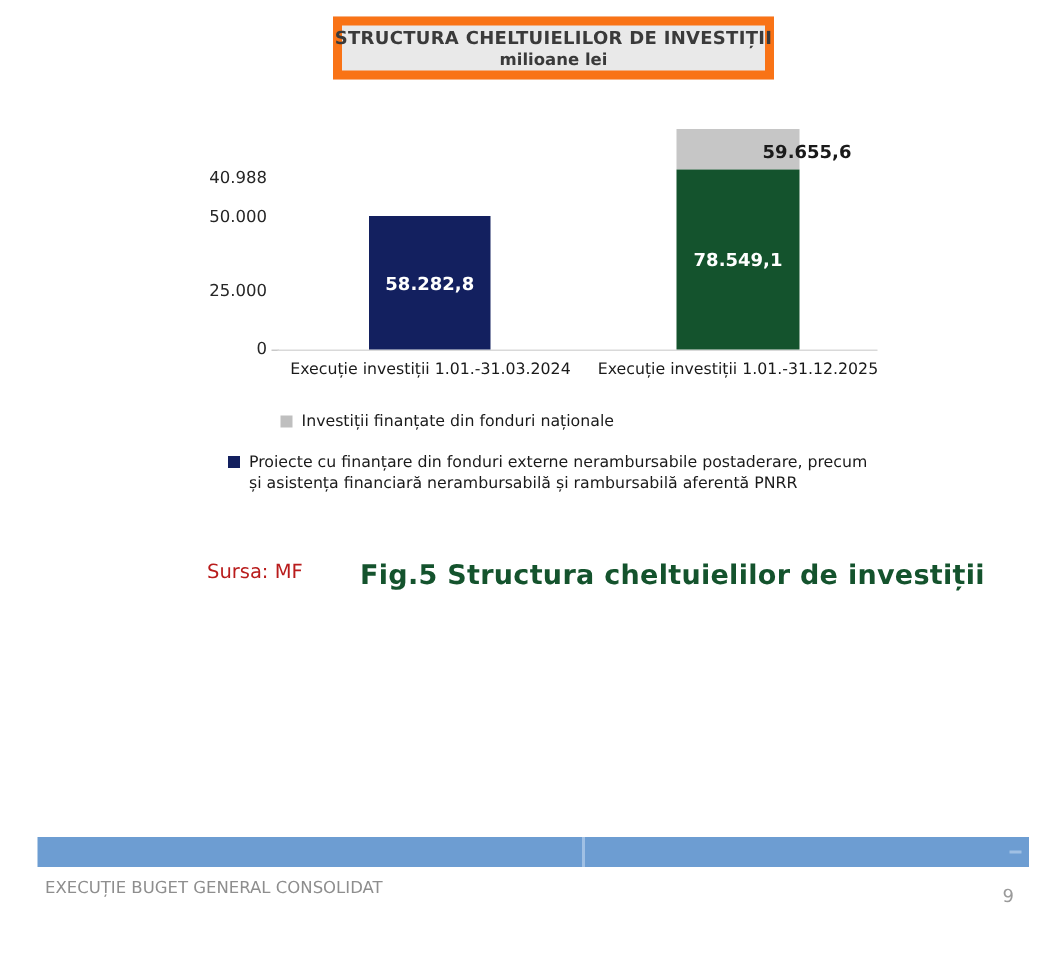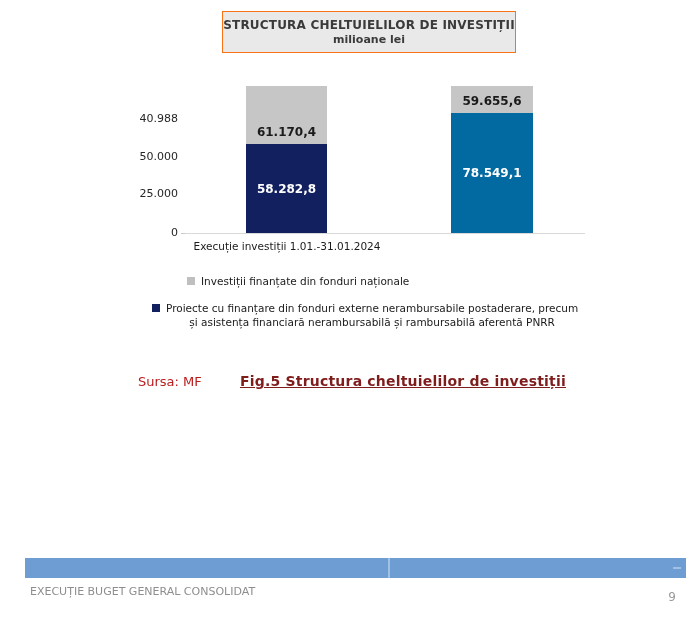--- a/index.html
+++ b/index.html
@@ -3,62 +3,62 @@
 <meta charset="utf-8">
 <style>
   html,body{margin:0;padding:0;background:#fff;}
   .page{
     position:relative;width:700px;height:635px;background:#ffffff;overflow:hidden;
     font-family:"DejaVu Sans","Liberation Sans",sans-serif;
   }
   
   .title-box{
     position:absolute;left:222px;top:11px;width:294px;height:42px;
-    background:#e9e9e9;border:1px solid #f97316;box-sizing:border-box;
+    background:#e9e9e9;border:6px solid #f97316;box-sizing:border-box;
     display:flex;flex-direction:column;align-items:center;justify-content:center;
   }
   .title-line1{font-size:12px;font-weight:bold;color:#3a3a3a;letter-spacing:0.2px;white-space:nowrap;}
   .title-line2{font-size:11px;font-weight:bold;color:#3a3a3a;margin-top:1px;}
   
   .ytick{
     position:absolute;left:128px;width:50px;height:13px;line-height:13px;
     text-align:right;font-size:11px;color:#262626;
   }
-  .ytick.t0{top:112px;}.ytick.t1{top:150px;}.ytick.t2{top:187px;}.ytick.t3{top:226px;}
+  .ytick.t0{top:112px;}.ytick.t1{top:138px;}.ytick.t2{top:187px;}.ytick.t3{top:226px;}
   .baseline{position:absolute;left:185px;top:233px;width:400px;height:1px;background:#d9d9d9;}
   .zero-tick{position:absolute;left:181px;top:233px;width:5px;height:1px;background:#c9c9c9;}
   .bar{
     position:absolute;top:86px;height:147px;
     display:flex;flex-direction:column;justify-content:flex-end;
   }
   .bar.b0{left:246px;width:81px;}
   .bar.b1{left:451px;width:82px;}
   .seg{position:relative;width:100%;}
   .seg .seg-label{
     position:absolute;left:0;width:100%;text-align:center;
     font-size:12px;font-weight:bold;white-space:nowrap;
   }
-  .seg.light .seg-label{bottom:5px;color:#1a1a1a;}
+  .seg.light .seg-label{bottom:5px;color:#1a1a1a;padding-left:46px;}
   .seg.dark{display:flex;align-items:center;justify-content:center;}
   .seg.dark .seg-label{position:static;color:#ffffff;}
   .cat-label{
     position:absolute;top:240px;width:240px;text-align:center;
     font-size:10.5px;color:#1a1a1a;white-space:nowrap;
   }
   .cat-label.c0{left:167px;}
   .cat-label.c1{left:372px;}
   
   .legend-row{position:absolute;left:152px;display:flex;align-items:flex-start;}
   .legend-row.l0{top:274px;margin-left:35px;}
-  .legend-row.l1{top:301px;text-align:center;}
+  .legend-row.l1{top:301px;}
   .legend-swatch{width:8px;height:8px;flex:0 0 8px;margin-top:3px;margin-right:6px;}
   .legend-label{font-size:10.5px;line-height:14px;color:#1a1a1a;white-space:pre-line;max-width:440px;}
   
   .caption-source{position:absolute;left:138px;top:374px;font-size:13px;color:#b91c1c;}
-  .caption-figure{position:absolute;left:240px;top:373px;font-size:14px;font-weight:bold;color:#7f1d1d;letter-spacing:0.2px;text-decoration:underline;}
+  .caption-figure{position:absolute;left:240px;top:373px;font-size:18px;font-weight:bold;color:#14532d;letter-spacing:0.2px;}
   
   .footer-band{position:absolute;left:25px;top:558px;width:661px;height:20px;}
   .footer-divider{position:absolute;left:363px;top:0;width:2px;height:20px;background:#a9c7e7;opacity:0.85;}
   .footer-divider.right{left:648px;height:2px;top:9px;width:8px;}
   .footer-text{position:absolute;left:30px;top:584px;font-size:11px;line-height:16px;color:#8e8e8e;}
   .page-number{position:absolute;left:656px;top:590px;width:20px;text-align:right;font-size:12px;color:#9a9a9a;}
 </style>
 </head>
 <body>
 
@@ -70,37 +70,35 @@
   </div>
 
   <div class="ytick t0">40.988</div>
   <div class="ytick t1">50.000</div>
   <div class="ytick t2">25.000</div>
   <div class="ytick t3">0</div>
   <div class="zero-tick"></div>
   <div class="baseline"></div>
 
   <div class="bar b0">
-    <div class="seg light" style="height: 58px; background: rgb(198, 198, 198);">
-      <span class="seg-label">61.170,4</span>
-    </div>
     <div class="seg dark" style="height: 89px; background: rgb(19, 32, 95);">
       <span class="seg-label">58.282,8</span>
     </div>
   </div>
   <div class="bar b1">
     <div class="seg light" style="height: 27px; background: rgb(198, 198, 198);">
       <span class="seg-label">59.655,6</span>
     </div>
-    <div class="seg dark" style="height: 120px; background: #0369a1;">
+    <div class="seg dark" style="height: 120px; background: #14532d;">
       <span class="seg-label">78.549,1</span>
     </div>
   </div>
 
-  <div class="cat-label c0">Execuție investiții 1.01.-31.01.2024</div>
+  <div class="cat-label c0">Execuție investiții 1.01.-31.03.2024</div>
+  <div class="cat-label c1">Execuție investiții 1.01.-31.12.2025</div>
 
   <div class="legend-row l0">
     <span class="legend-swatch" style="background: rgb(191, 191, 191);"></span>
     <span class="legend-label">Investiții finanțate din fonduri naționale</span>
   </div>
   <div class="legend-row l1">
     <span class="legend-swatch" style="background: rgb(19, 32, 95);"></span>
     <span class="legend-label">Proiecte cu finanțare din fonduri externe nerambursabile postaderare, precum
 și asistența financiară nerambursabilă și rambursabilă aferentă PNRR</span>
   </div>

